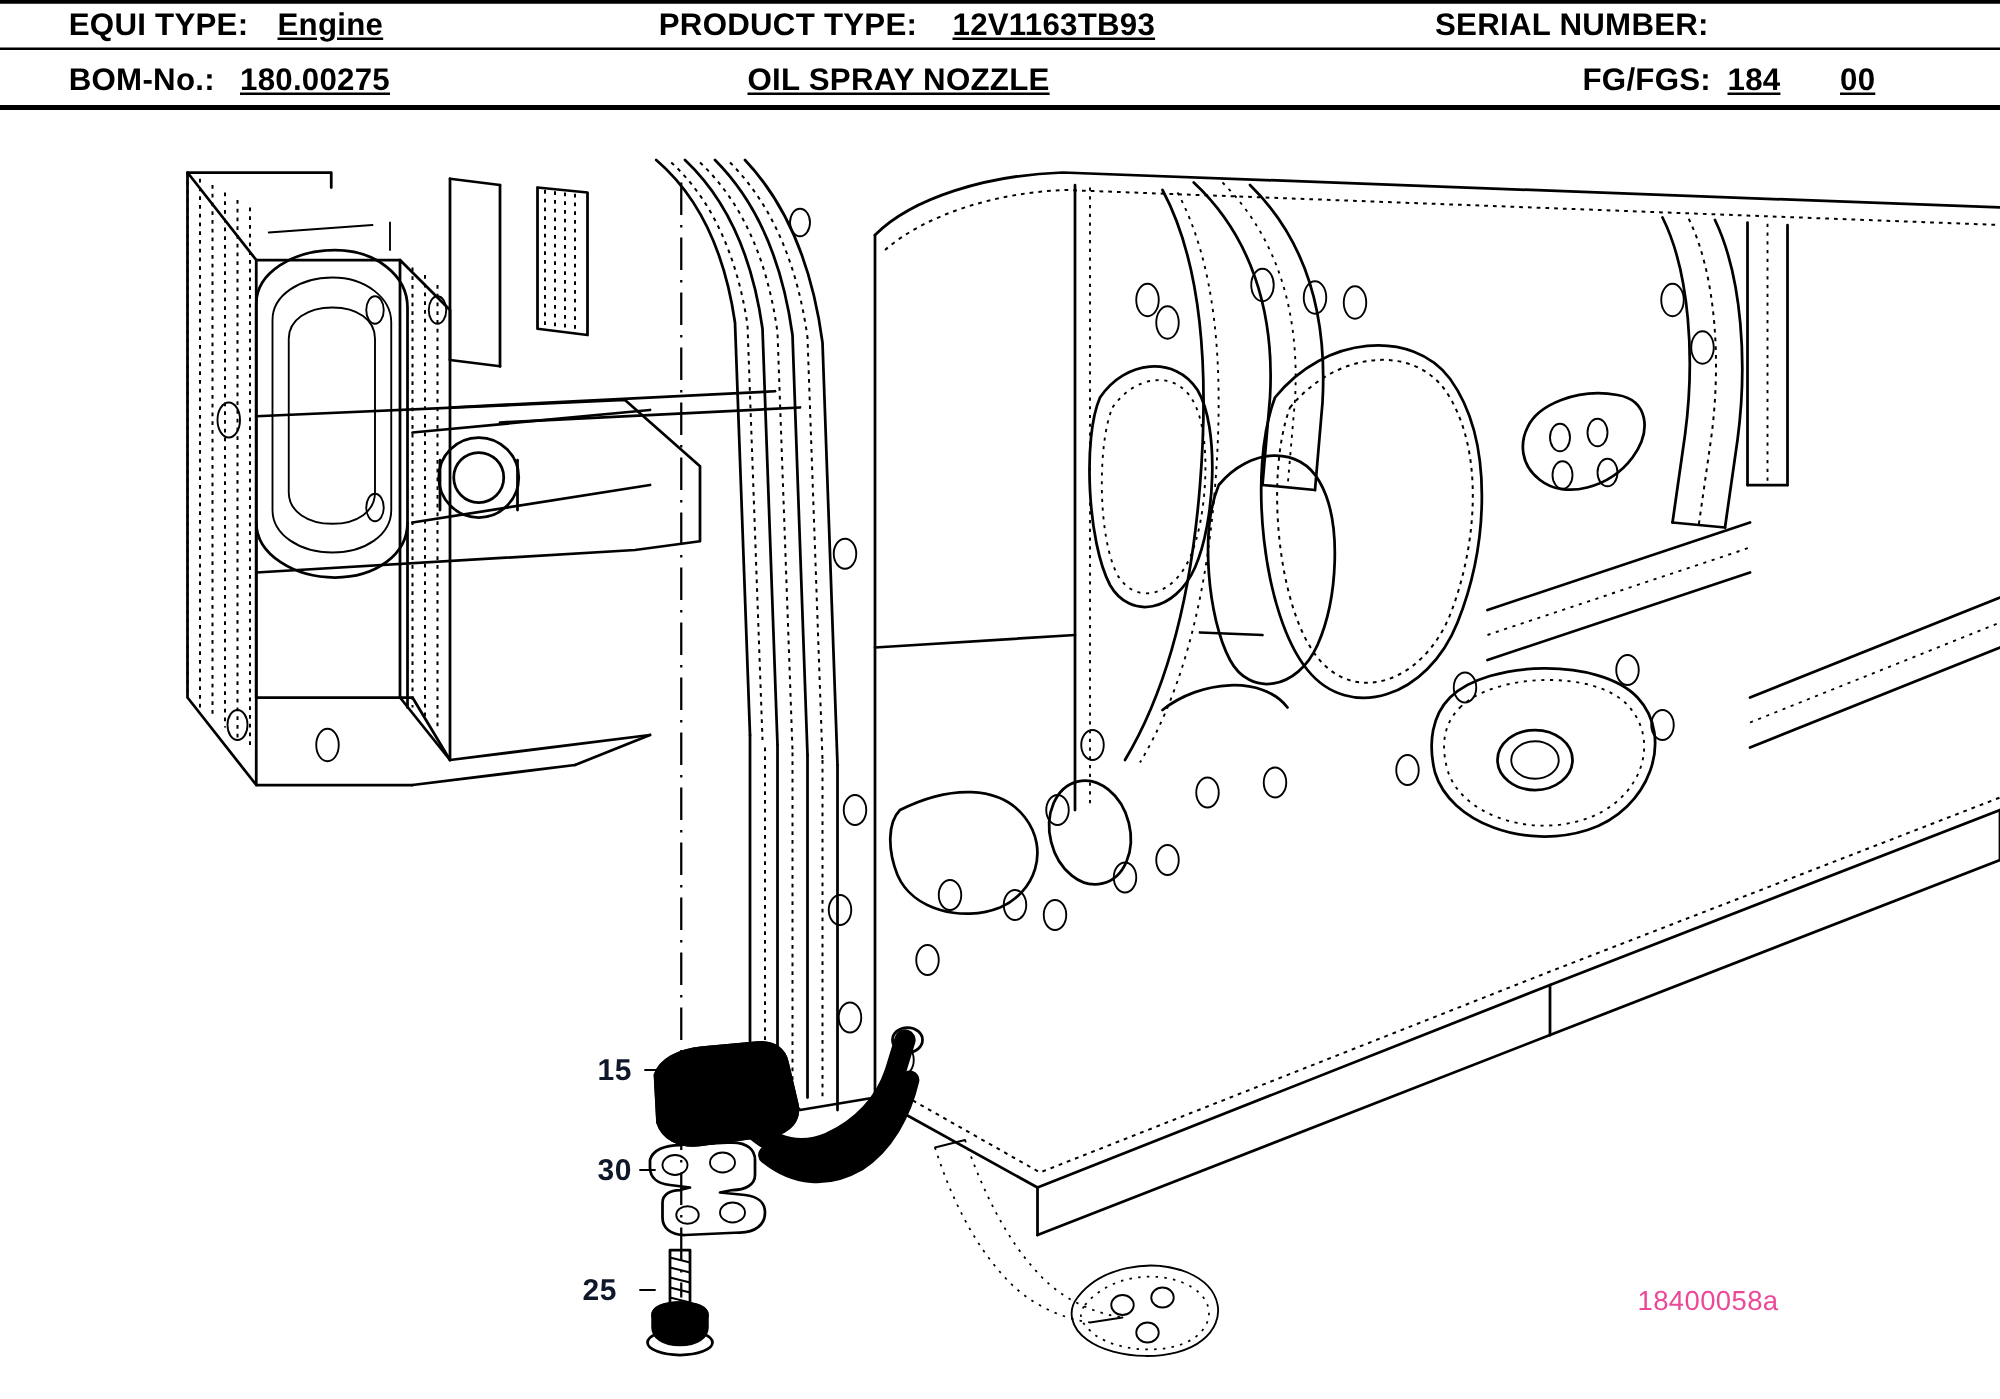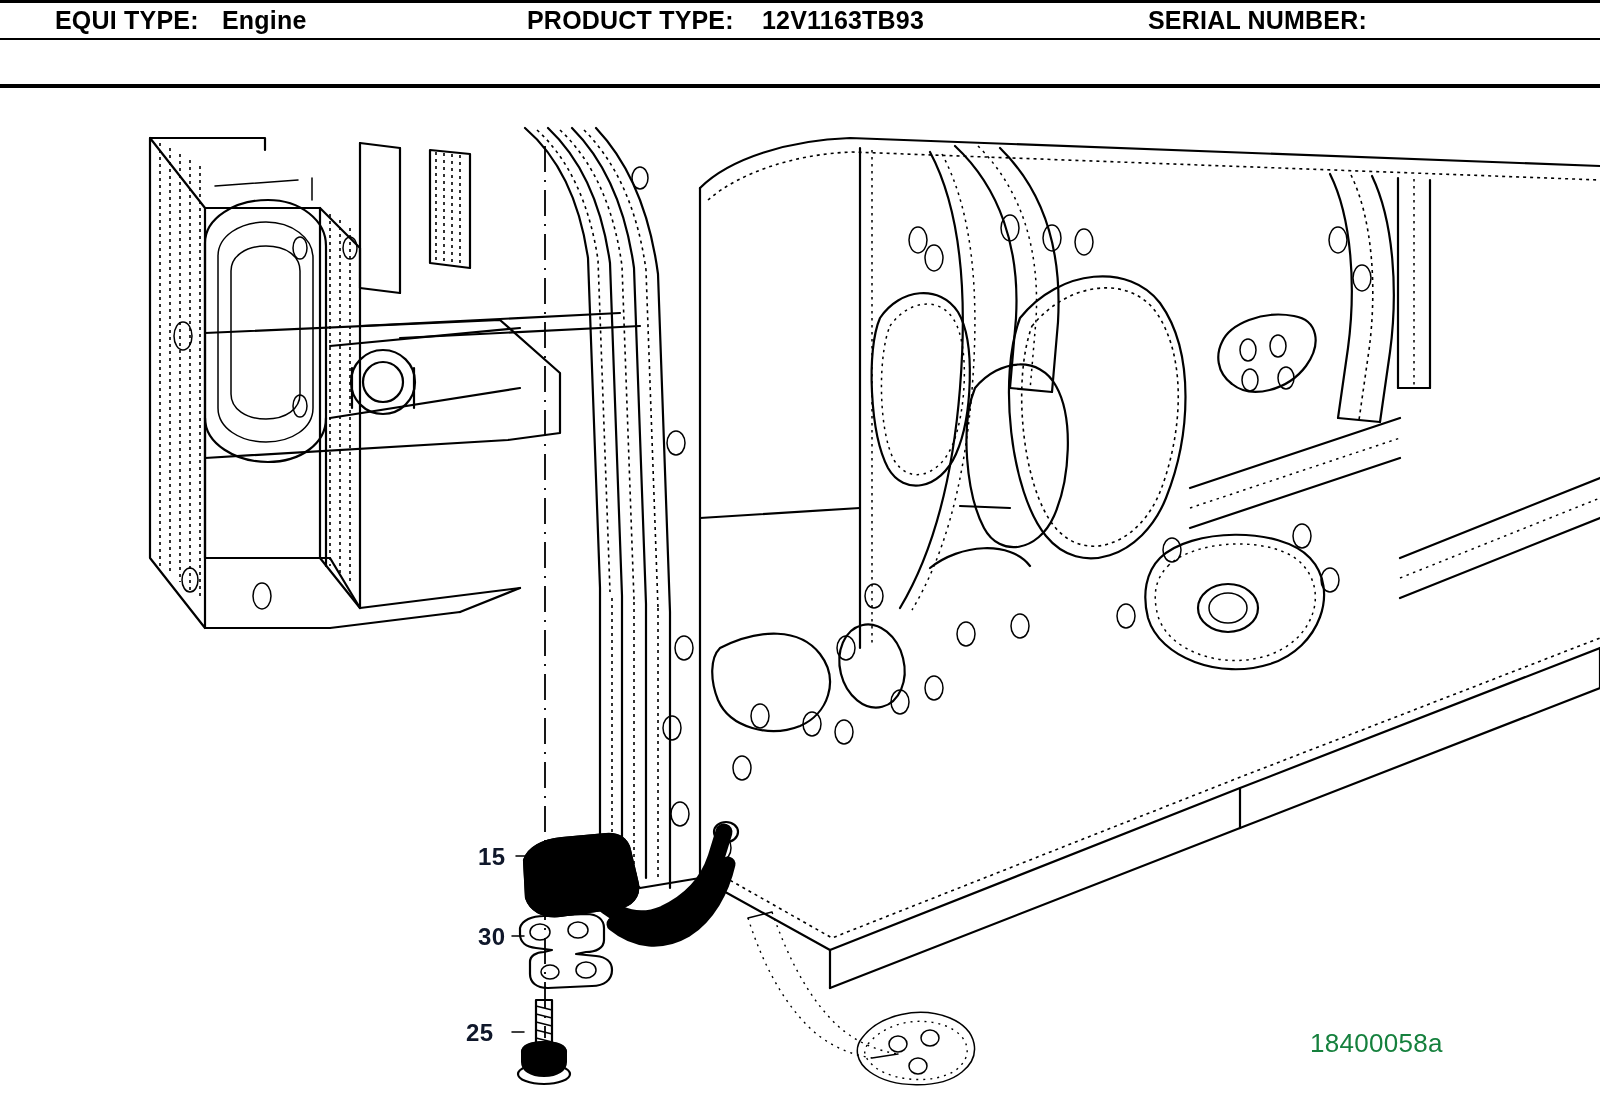--- a/index.html
+++ b/index.html
@@ -39,21 +39,21 @@
 
   .hdr-cell {
     position: absolute;
     font-size: 25px;
     font-weight: bold;
     white-space: nowrap;
     letter-spacing: 0.2px;
     color: #000;
   }
   .hdr-label { font-weight: bold; }
-  .hdr-value { font-weight: bold; }
+  .hdr-value { font-weight: bold; text-decoration: underline; }
 
   .rule {
     position: absolute;
     left: 0;
     width: 1600px;
     background: #000;
   }
   .rule-top { top: 0px; height: 3px; }
   .rule-mid { top: 38px; height: 2px; }
   .rule-bot { top: 84px; height: 4px; }
@@ -74,23 +74,23 @@
   .callout {
     position: absolute;
     font-size: 24px;
     font-weight: bold;
     color: #0f172a;
     letter-spacing: 0.5px;
   }
 
   .figcode {
     position: absolute;
-    font-size: 26px;
+    font-size: 22px;
     font-weight: normal;
-    color: #15803d;
+    color: #ec4899;
     letter-spacing: 0.3px;
   }
 </style>
 </head>
 <body>
 
 <div id="page">
 
   <div class="header">
     <div class="rule rule-top"></div>
@@ -101,20 +101,30 @@
 
       <span class="hdr-cell hdr-label" style="left:527px; top:4px;">PRODUCT TYPE:</span>
       <span class="hdr-cell hdr-value" style="left:762px; top:4px;">12V1163TB93</span>
 
       <span class="hdr-cell hdr-label" style="left:1148px; top:4px;text-align:right;">SERIAL NUMBER:</span>
       <span class="hdr-cell hdr-value" style="left:1382px; top:4px;"></span>
     </div>
 
     <div class="rule rule-mid"></div>
 
+    <div class="header-row row2">
+      <span class="hdr-cell hdr-label" style="left:55px; top:8px;">BOM-No.:</span>
+      <span class="hdr-cell hdr-value" style="left:192px; top:8px;">180.00275</span>
+
+      <span class="hdr-cell hdr-value" style="left:598px; top:8px;">OIL SPRAY NOZZLE</span>
+
+      <span class="hdr-cell hdr-label" style="left:1266px; top:8px;">FG/FGS:</span>
+      <span class="hdr-cell hdr-value" style="left:1382px; top:8px;">184</span>
+      <span class="hdr-cell hdr-value" style="left:1472px; top:8px;">00</span>
+    </div>
 
     <div class="rule rule-bot"></div>
   </div>
 
   <div class="drawing">
     <svg width="1600" height="1031" viewBox="0 0 1600 1031" xmlns="http://www.w3.org/2000/svg">
 
       <defs>
         <style>
           .sl { fill:none; stroke:#000; stroke-width:2.2; stroke-linejoin:round; stroke-linecap:round; }

